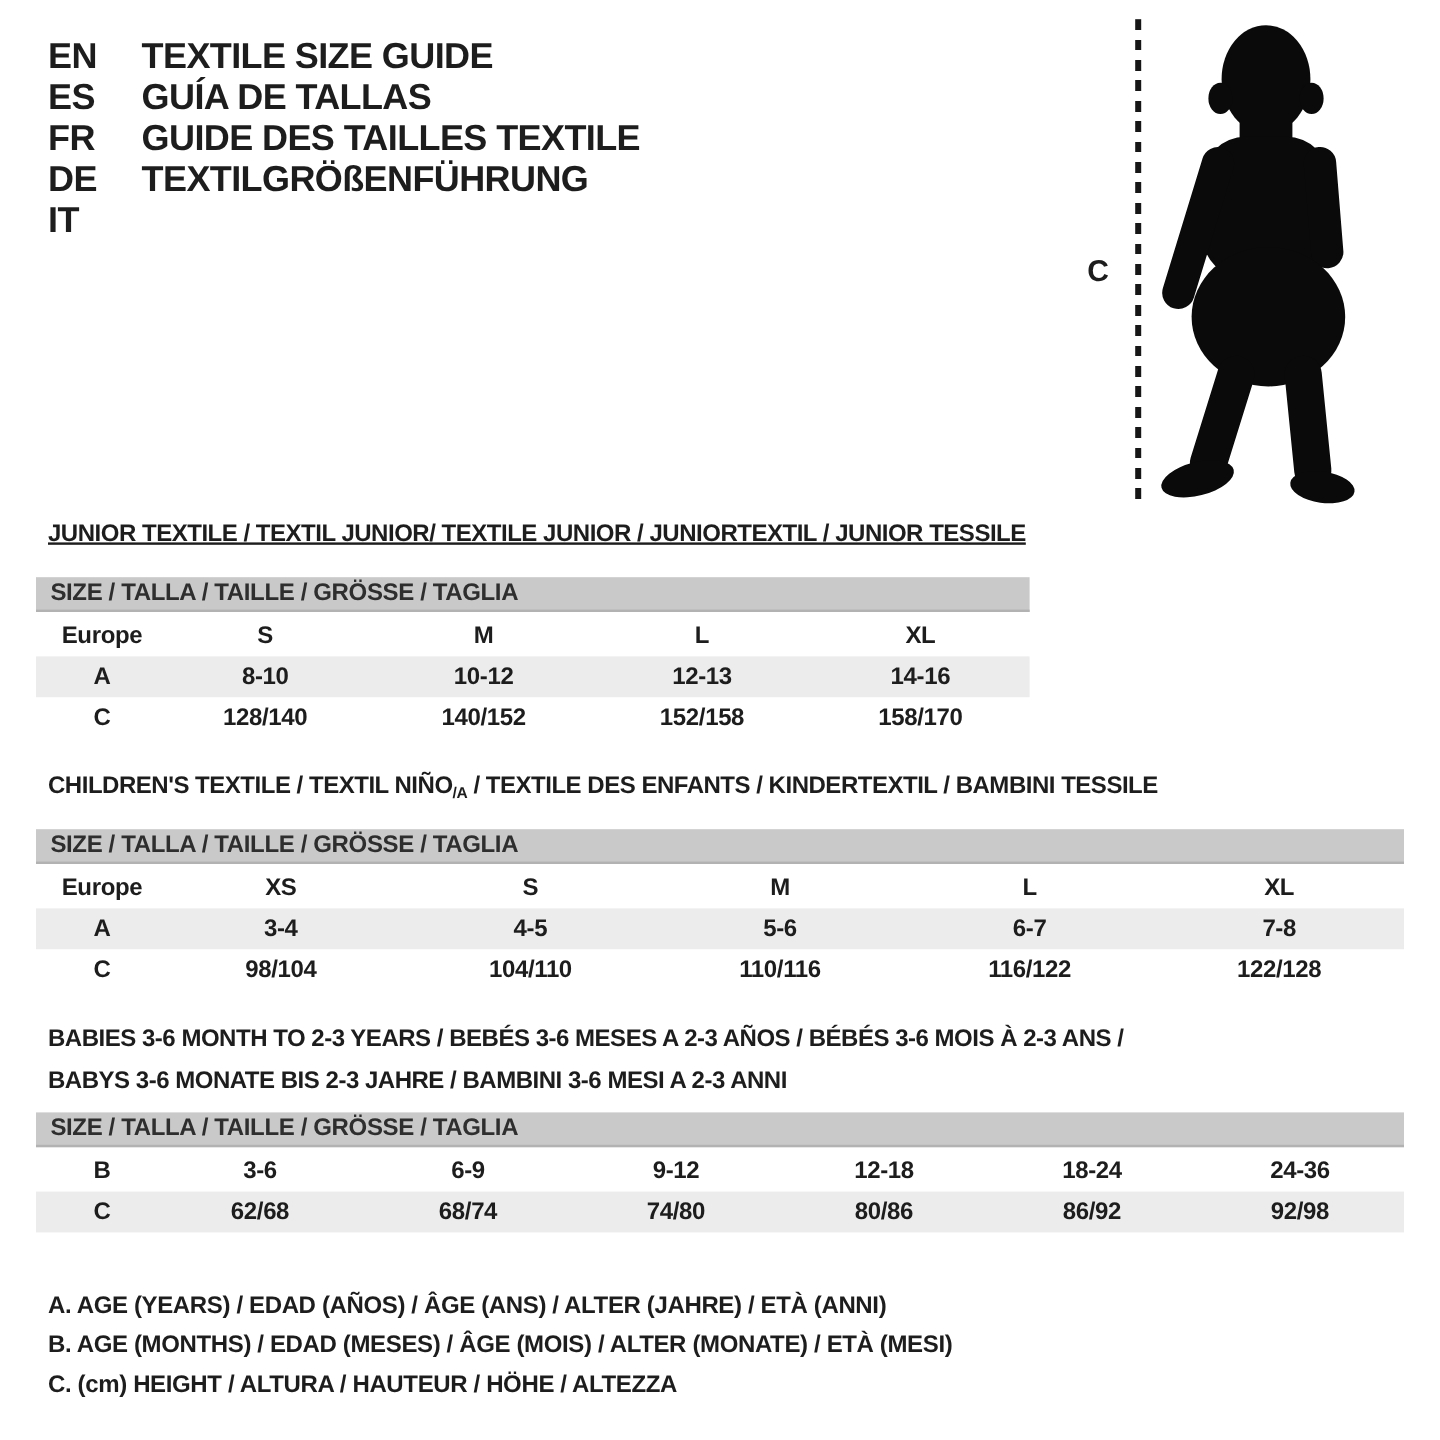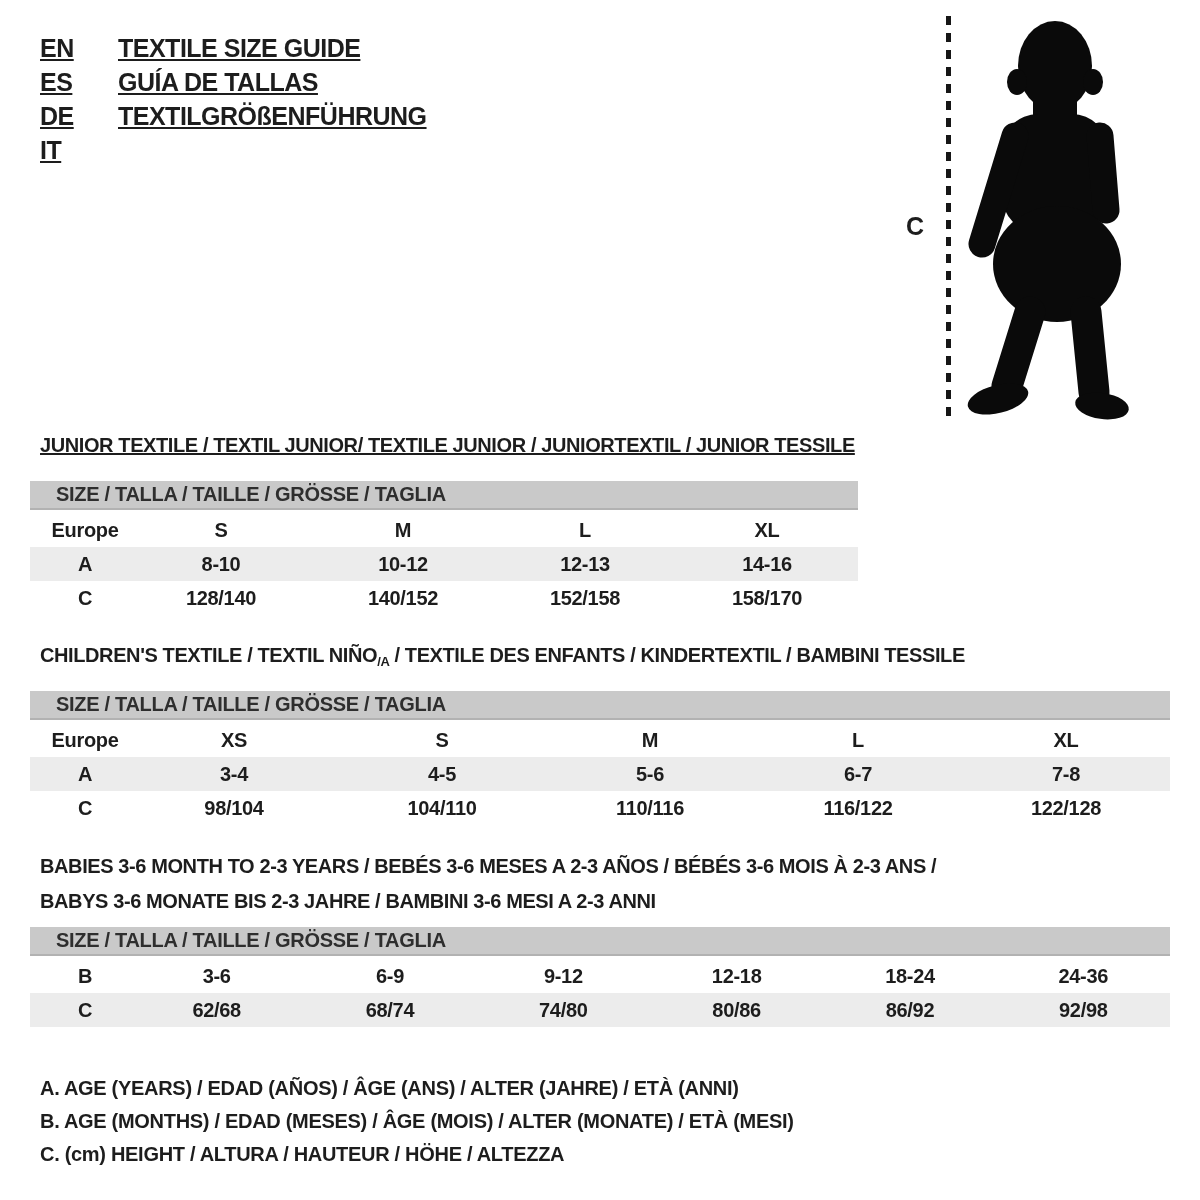--- a/index.html
+++ b/index.html
@@ -5,41 +5,41 @@
   * { margin:0; padding:0; box-sizing:border-box; }
   html,body { background:#ffffff; }
   .page {
     position:relative; width:1200px; height:1200px; overflow:hidden;
     background:#ffffff; color:#1d1d1d;
     font-family:"Liberation Sans","DejaVu Sans",sans-serif;
     font-weight:bold;
   }
   
   .lang-block { position:absolute; left:40px; top:31px; }
-  .lang-row { display:flex; line-height:34px; font-size:25px; letter-spacing:-0.5px;text-decoration:underline; }
+  .lang-row { display:flex; line-height:34px; font-size:30px; letter-spacing:-0.5px; }
   .lang-code { width:78px; }
   
   .dash-line {
     position:absolute; left:946px; top:16px; width:5px; height:402px;
     background:repeating-linear-gradient(to bottom,#161616 0 9px,transparent 9px 17px);
   }
   .c-label { position:absolute; left:906px; top:212px; font-size:25px; }
   .silhouette { position:absolute; left:960px; top:14px; }
   
   .sec-title { position:absolute; left:40px; font-size:20px; letter-spacing:-0.4px; white-space:nowrap; }
   .sec-title sub { font-size:13px; vertical-align:baseline; position:relative; top:4px; }
   .title-line { line-height:35px; }
   
   .size-table { position:absolute; font-size:20px; letter-spacing:-0.3px; }
   .t1 { left:30px; top:481px; width:828px; }
   .t2 { left:30px; top:691px; width:1140px; }
   .t3 { left:30px; top:927px; width:1140px; }
   .bar {
     background:#c9c9c9; height:29px; display:flex; align-items:center;
-    padding-left:26px; color:#2e2e2e; border-bottom:2px solid #b2b2b2; margin-bottom:3px;
+    padding-left:12px; color:#2e2e2e; border-bottom:2px solid #b2b2b2; margin-bottom:3px;
   }
   .srow { display:flex; height:34px; align-items:center; }
   .srow.shade { background:#ececec; }
   .cell { flex:1; text-align:center; }
   .cell.lbl { flex:0 0 100px; text-align:center; padding-left:10px; }
   
   .legend { position:absolute; left:40px; top:1072px; font-size:20px; letter-spacing:-0.3px; }
   .legend-line { line-height:33px; white-space:nowrap; }
 </style>
 </head>
@@ -48,20 +48,24 @@
 <div class="page">
 
   <div class="lang-block">
     <div class="lang-row">
       <span class="lang-code">EN</span>
       <span class="lang-title">TEXTILE SIZE GUIDE</span>
     </div>
     <div class="lang-row">
       <span class="lang-code">ES</span>
       <span class="lang-title">GUÍA DE TALLAS</span>
+    </div>
+    <div class="lang-row">
+      <span class="lang-code">FR</span>
+      <span class="lang-title">GUIDE DES TAILLES TEXTILE</span>
     </div>
     <div class="lang-row">
       <span class="lang-code">DE</span>
       <span class="lang-title">TEXTILGRÖßENFÜHRUNG</span>
     </div>
     <div class="lang-row">
       <span class="lang-code">IT</span>
     </div>
   </div>
 

